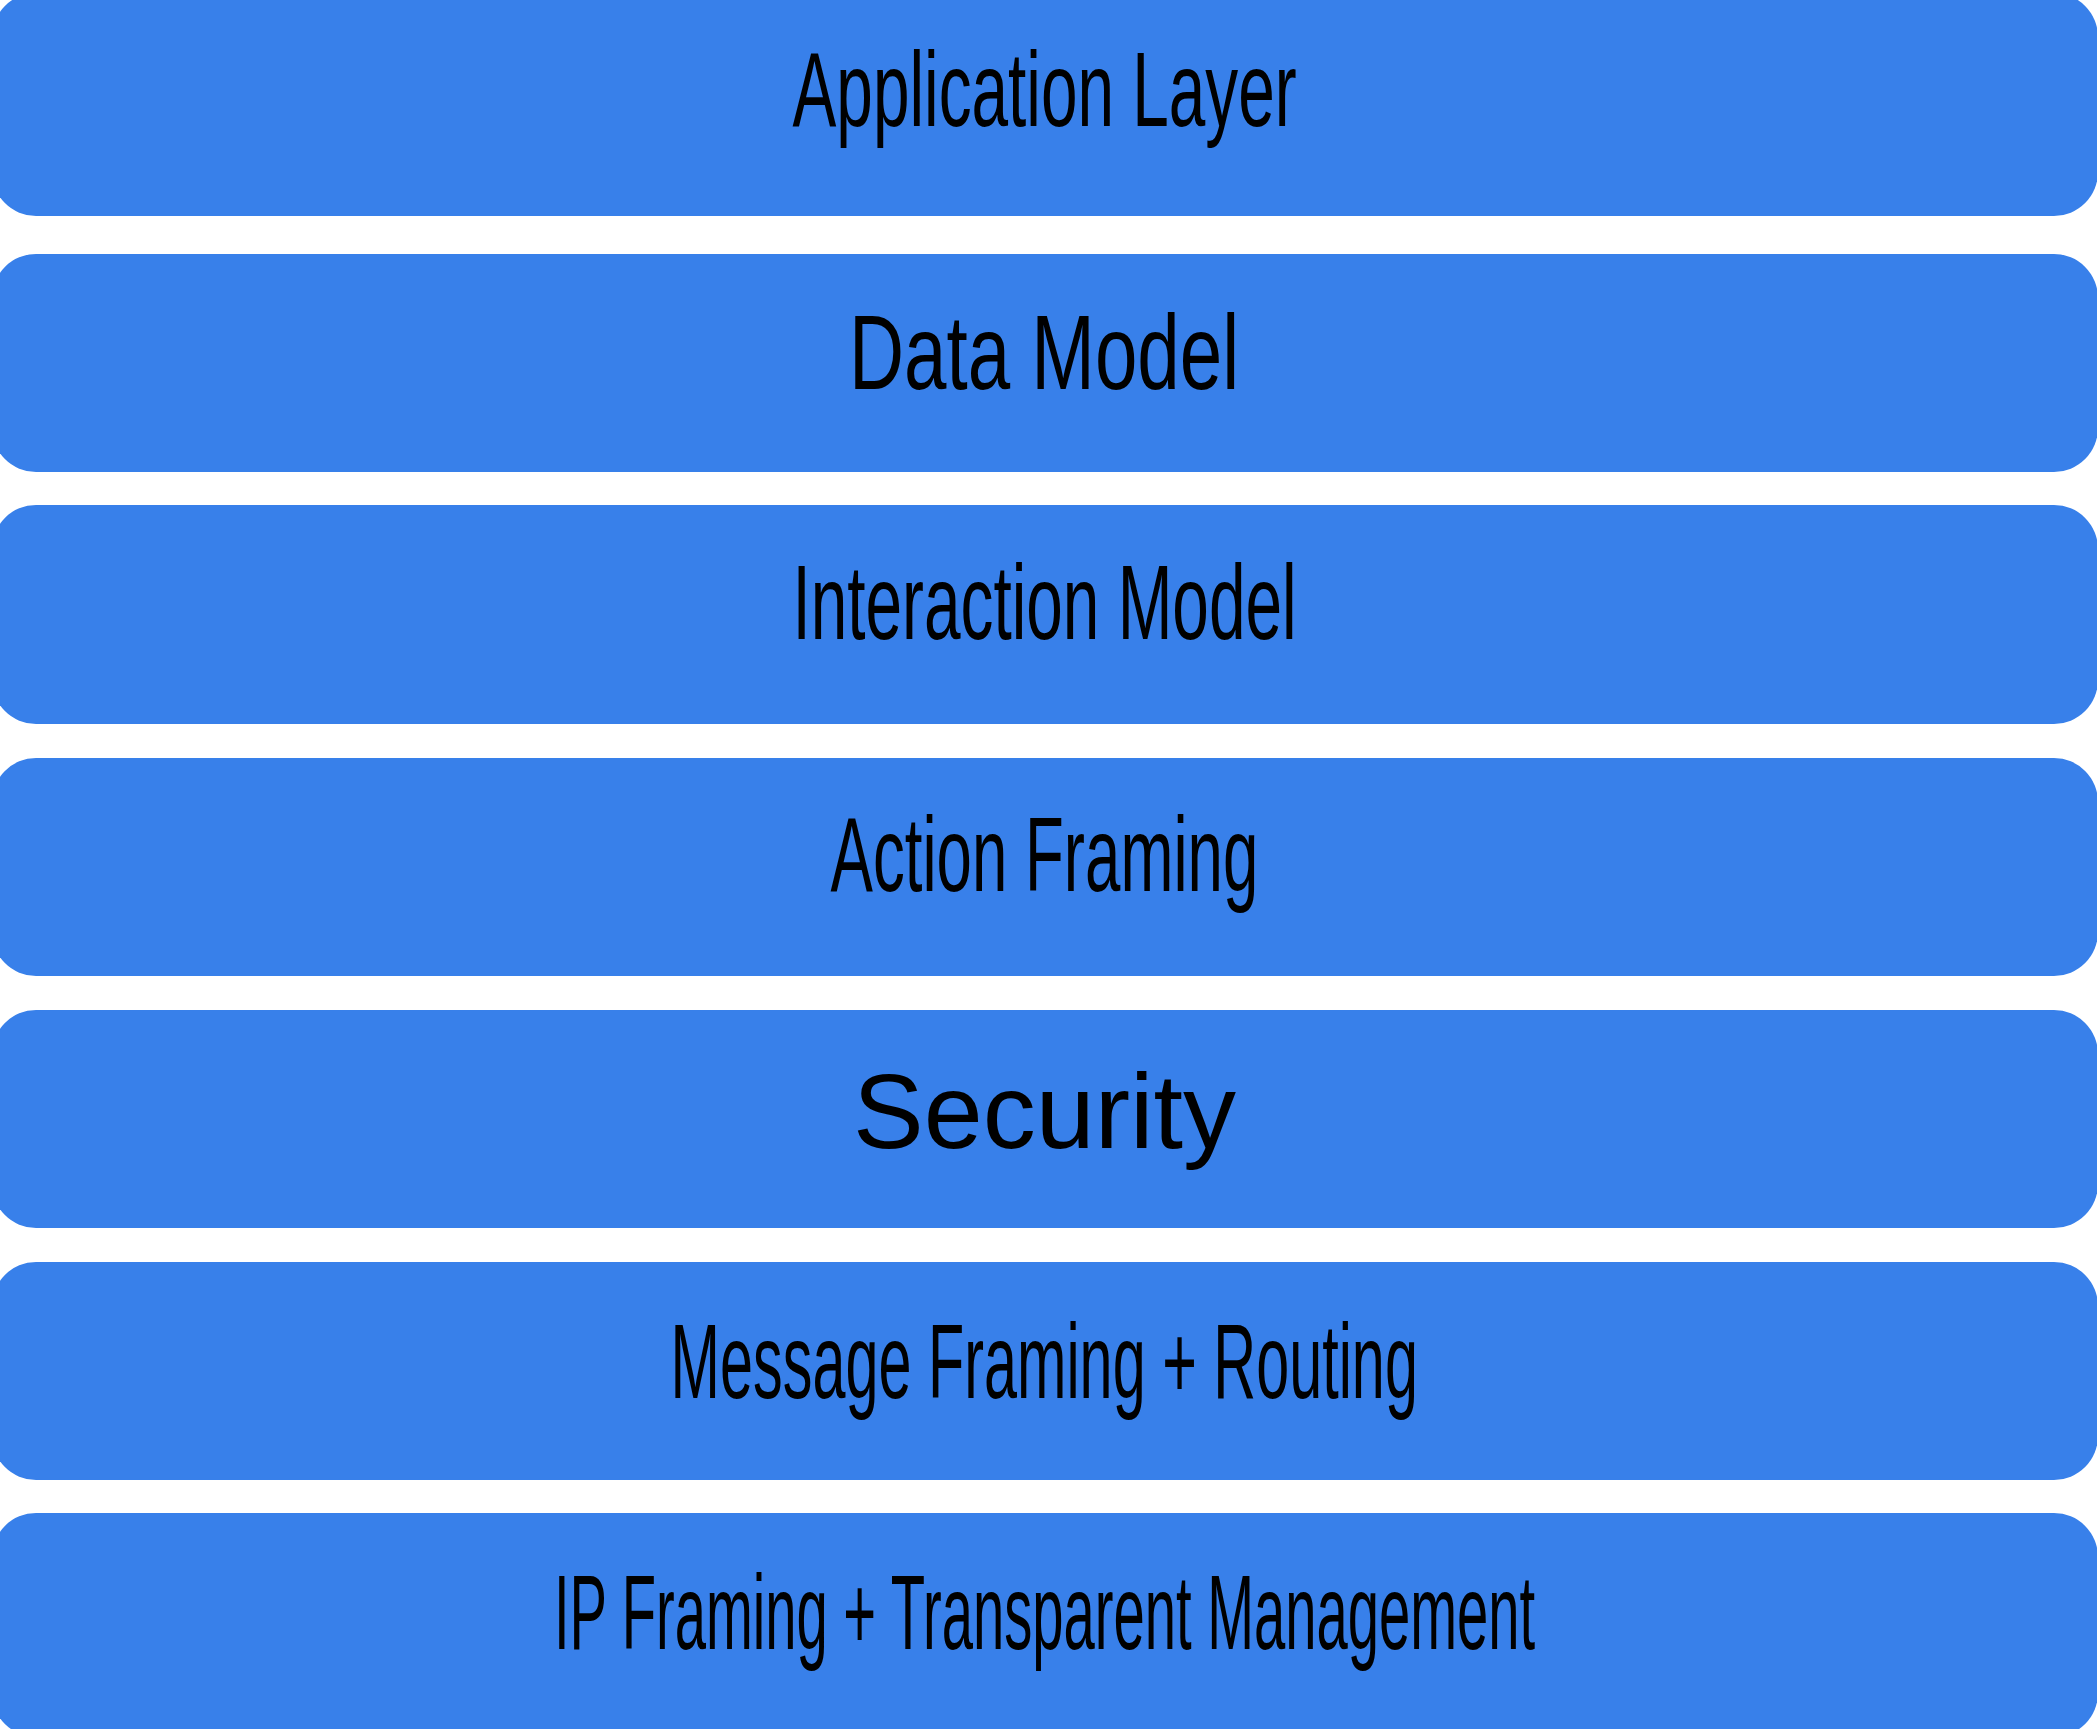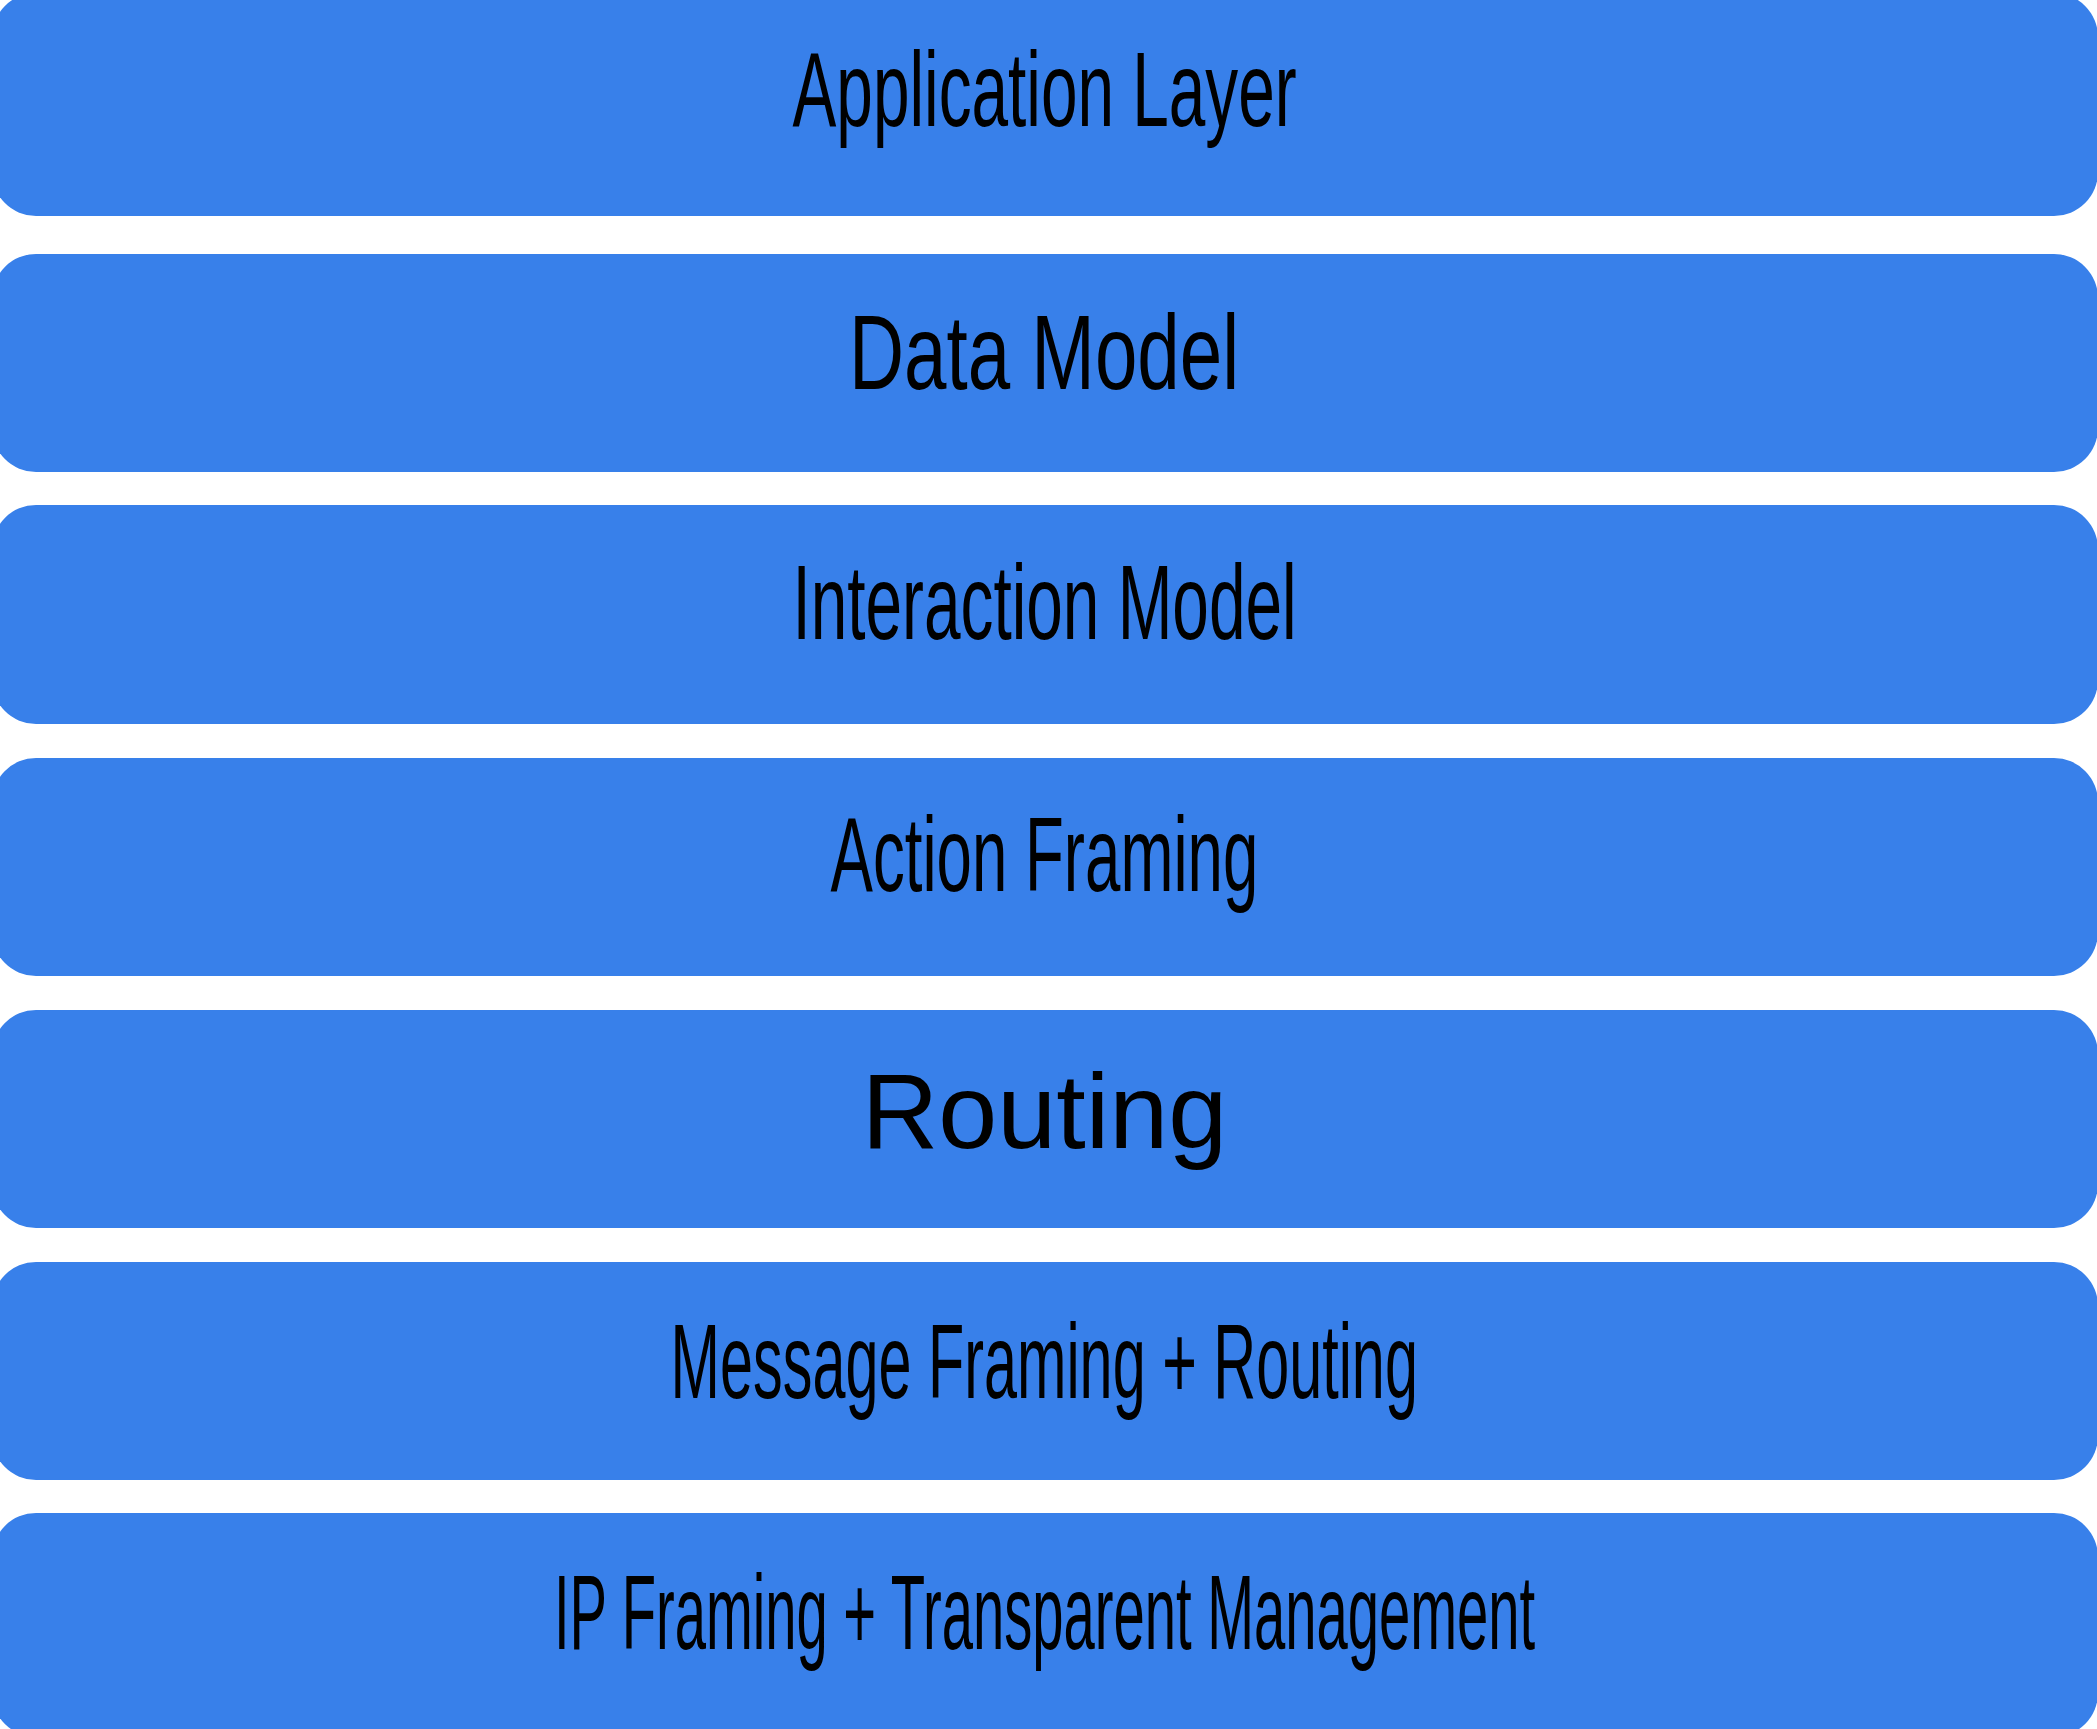--- a/index.html
+++ b/index.html
@@ -84,21 +84,21 @@
 
   <div class="layer-band band-2">
     <span class="layer-label">Interaction Model</span>
   </div>
 
   <div class="layer-band band-3">
     <span class="layer-label">Action Framing</span>
   </div>
 
   <div class="layer-band band-4">
-    <span class="layer-label">Routing</span>
+    <span class="layer-label">Security</span>
   </div>
 
   <div class="layer-band band-5">
     <span class="layer-label">Message Framing + Routing</span>
   </div>
 
   <div class="layer-band band-6">
     <span class="layer-label">IP Framing + Transparent Management</span>
   </div>
 

